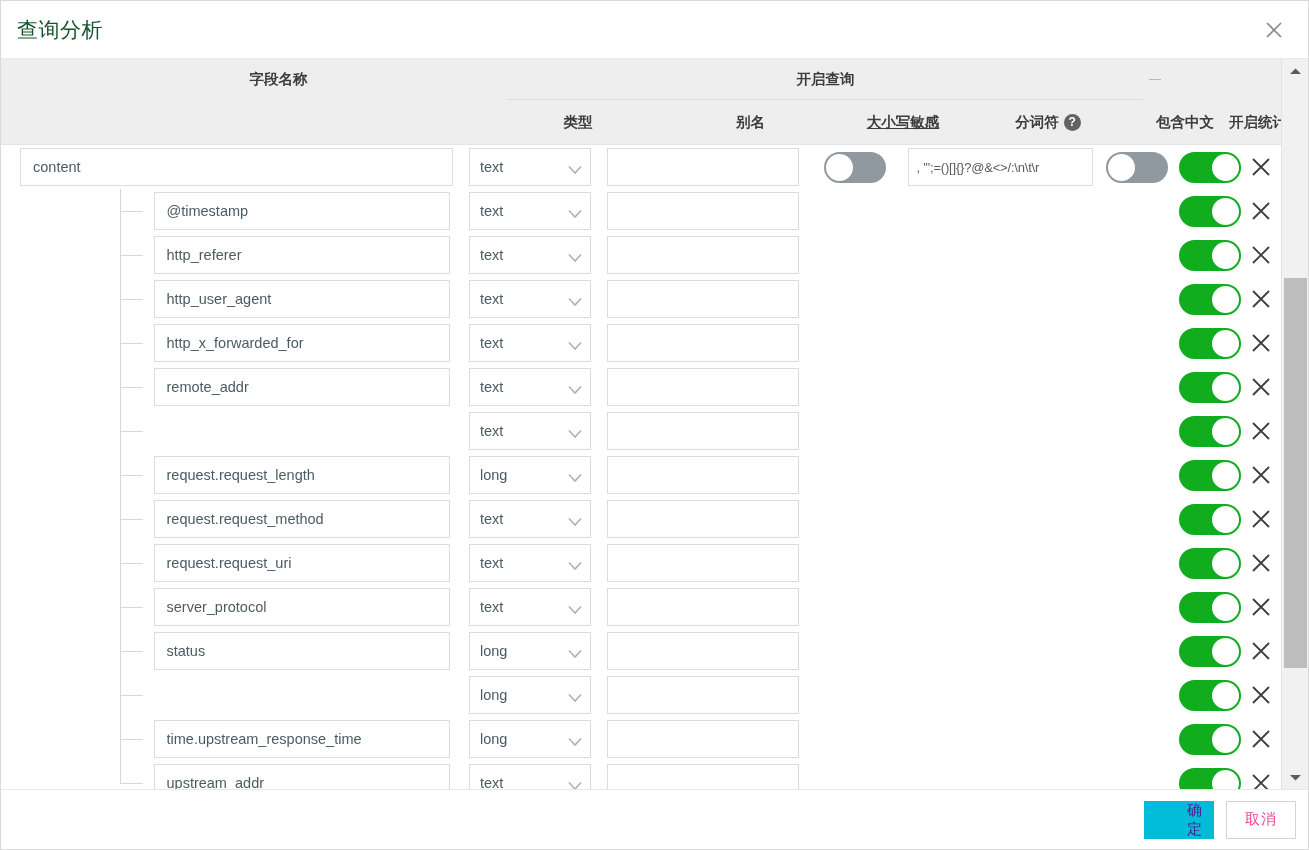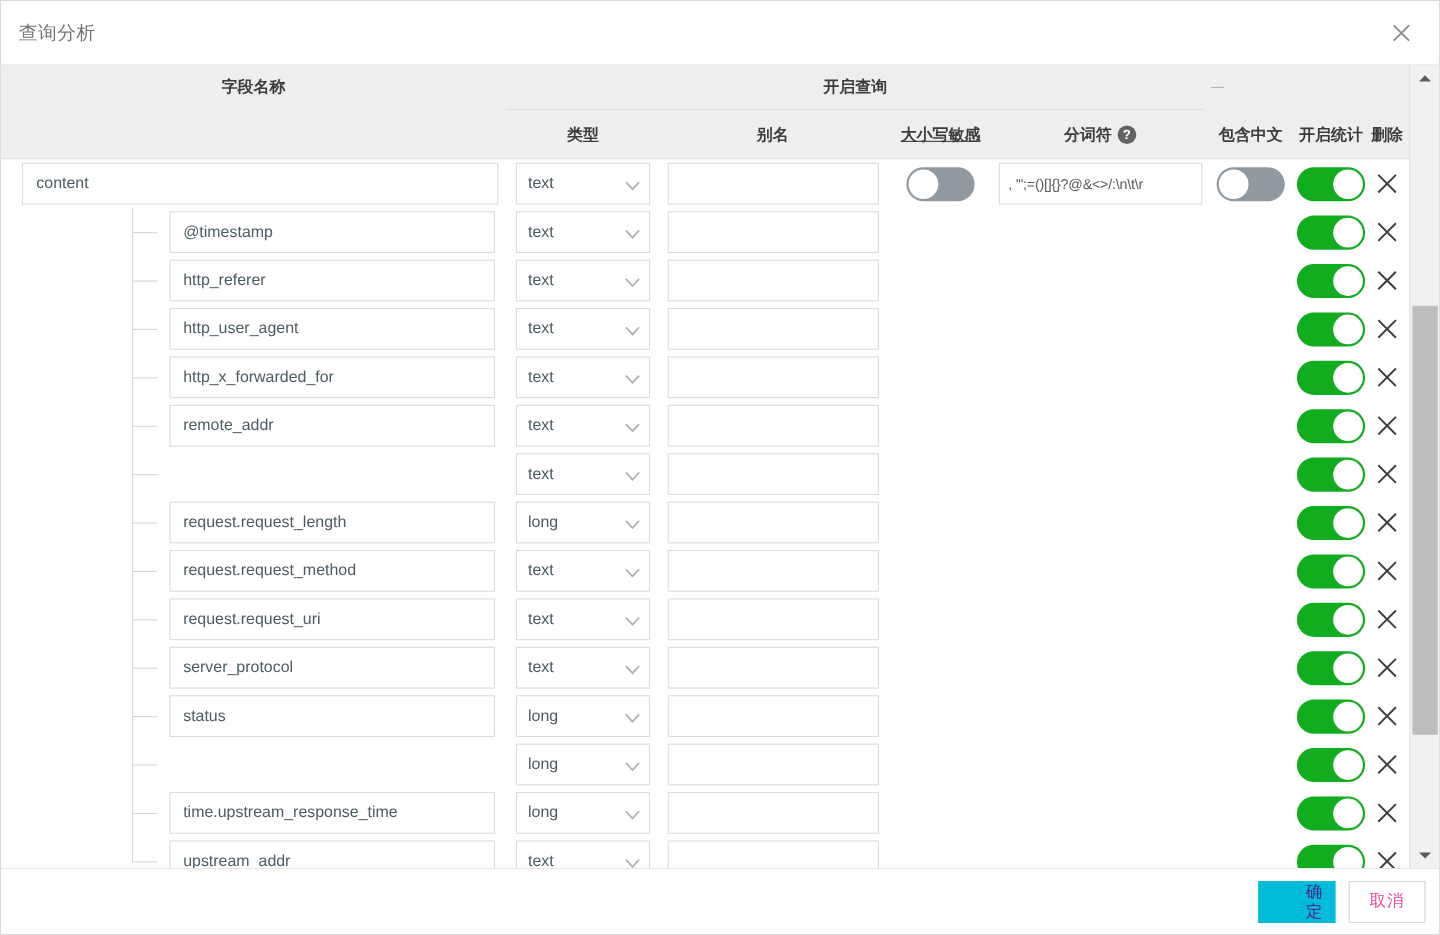--- a/index.html
+++ b/index.html
@@ -24,22 +24,22 @@
     height: 58px;
     flex: 0 0 58px;
     background: #ffffff;
     border-bottom: 1px solid #e8e8e8;
     display: flex;
     align-items: center;
     padding: 0 0 0 16px;
     position: relative;
   }
   .dialog-title {
-    font-size: 17px;
-    color: #737373;
+    font-size: 21px;
+    color: #14532d;
     letter-spacing: .5px;
   }
   .close-btn {
     position: absolute;
     right: 14px; top: 9px;
     width: 40px; height: 40px;
     display: flex; align-items: center; justify-content: center;
     cursor: pointer;
   }
   .close-btn svg { display: block; }
@@ -62,20 +62,21 @@
   }
 
   
   .thead {
     background: #eeeeee;
     border-bottom: 1px solid #e4e4e4;
   }
   .thead-row1, .thead-row2 {
     display: flex;
     align-items: center;
+    margin-left: 48px;
   }
   .thead-row1 { height: 41px; }
   .thead-row2 { height: 44px; }
 
   .col-name   { width: 459px; flex: 0 0 459px; }
   .col-type   { width: 140px; flex: 0 0 140px; }
   .col-alias  { width: 205px; flex: 0 0 205px; }
   .col-case   { width: 100px; flex: 0 0 100px; text-decoration: underline; }
   .col-token   { width: 190px; flex: 0 0 190px; }
   .col-cn     { width: 84px;  flex: 0 0 84px;  }

